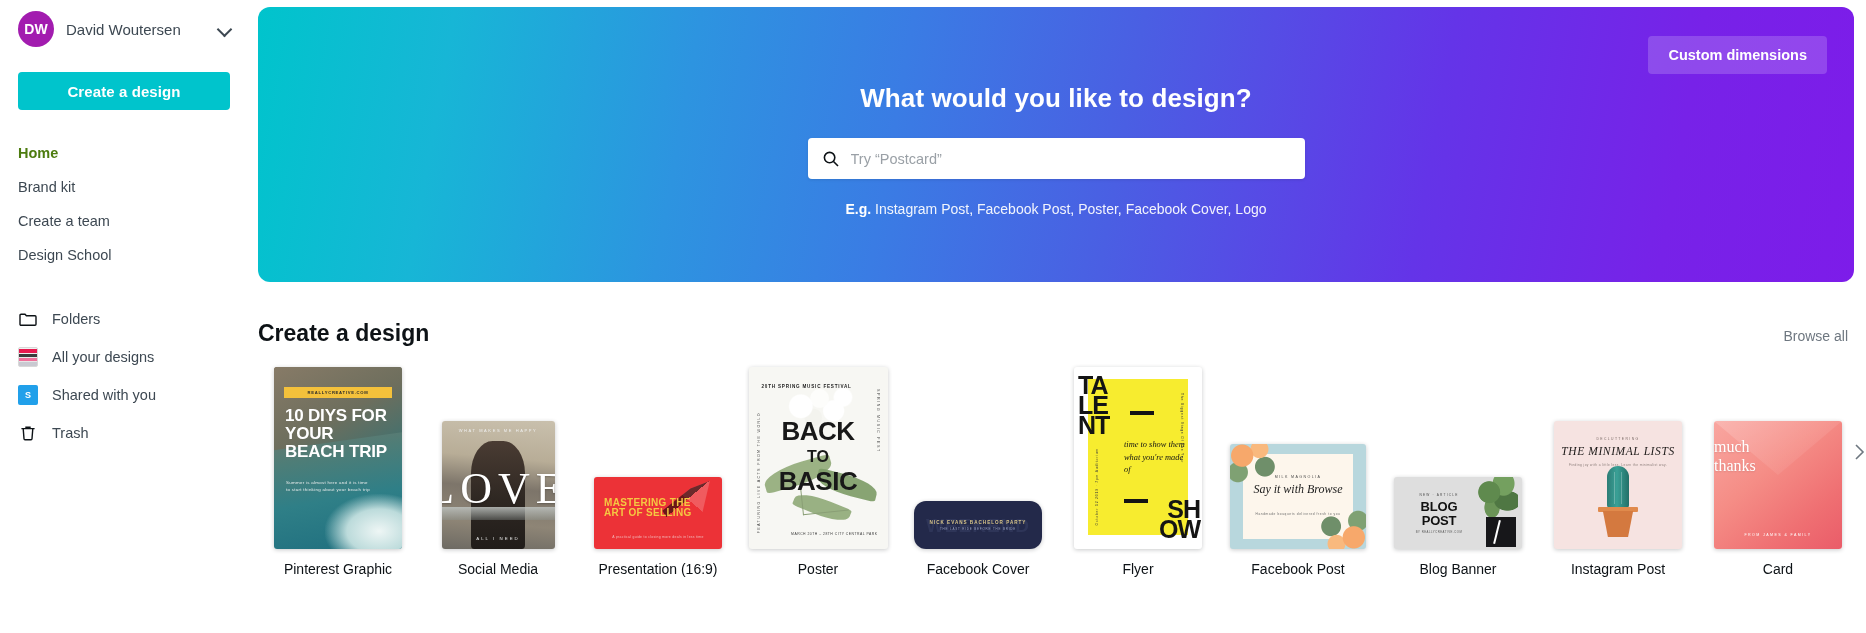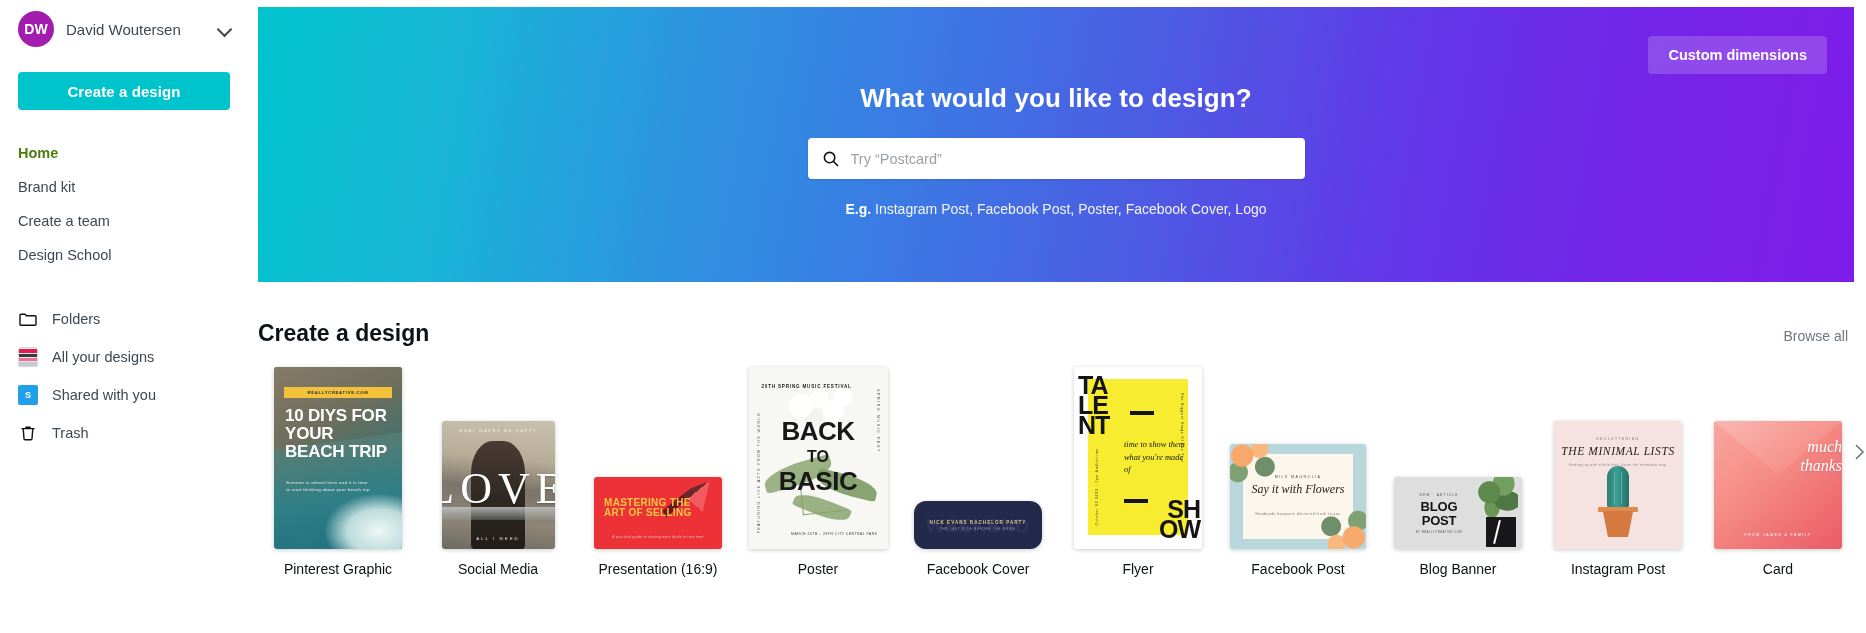--- a/index.html
+++ b/index.html
@@ -92,21 +92,21 @@
 
   
   .main {
     flex: 1 1 auto; height: 633px; position: relative;
     overflow: hidden;
   }
   .hero {
     position: relative;
     margin: 7px 12px 0 0;
     height: 275px;
-    border-radius: 0;
+    border-radius: 12px;
     background: linear-gradient(100deg,
       #00c4cc 0%, #17b6d6 12%, #2d94e0 27%,
       #3a7ce4 40%, #4a5fe3 54%, #6434e8 73%, #7722e8 88%, #7d1ce9 100%);
     overflow: hidden;
   }
   .custom-dim {
     position: absolute; right: 27px; top: 29px;
     background: rgba(255,255,255,0.18);
     color: #fff; font-size: 14.5px; font-weight: 700;
     border: none; border-radius: 4px;
@@ -370,22 +370,22 @@
     font-size:13px; font-weight:700; line-height:14px; color:#111; letter-spacing:-.2px; }
   .t-blog .bsub { position:absolute; left:14px; top:53px; width:62px; text-align:center;
     font-size:2.8px; letter-spacing:.5px; color:#555; }
 
   
   .t-card { width: 128px; height: 128px;
     background: linear-gradient(140deg,#f9a6a0 0%,#f58d86 40%,#ef6f72 75%,#ea5c69 100%); }
   .t-card .env { position:absolute; left:0; right:0; top:0; height:54%;
     background: linear-gradient(150deg, rgba(255,255,255,.18), rgba(255,255,255,0));
     clip-path: polygon(0 0, 100% 0, 50% 78%); }
-  .t-card .much { position:absolute; left:0; right:0; top:16px; text-align:right;
-    font-family:"Liberation Serif", serif; font-style:italic; color:#fff;
+  .t-card .much { position:absolute; left:0; right:0; top:16px; text-align:left;
+    font-family:"Liberation Serif", serif; color:#fff;
     font-size:16px; line-height:19px; text-shadow:0 1px 2px rgba(0,0,0,.12); }
   .t-card .cbot { position:absolute; left:0; right:0; bottom:12px; text-align:center;
     font-size:3.6px; letter-spacing:1.4px; color:#fff; }
 </style>
 </head>
 <body>
 
 <div class="app">
 
   <aside class="sidebar">
@@ -557,21 +557,21 @@
         </div>
         <div class="card-label">Flyer</div>
       </div>
 
       <div class="card">
         <div class="thumb t-fbp">
           <div class="inner"></div>
           <div class="fl1"></div>
           <div class="fl2"></div>
           <div class="ttop">MILK MAGNOLIA</div>
-          <div class="tbig">Say it with Flowers</div>
+          <div class="tbig">Say it with Browse</div>
           <div class="tsub">Handmade bouquets delivered fresh to you</div>
         </div>
         <div class="card-label">Facebook Post</div>
       </div>
 
       <div class="card">
         <div class="thumb t-blog">
           <div class="plant"></div>
           <div class="book"></div>
           <div class="btop">NEW · ARTICLE</div>

